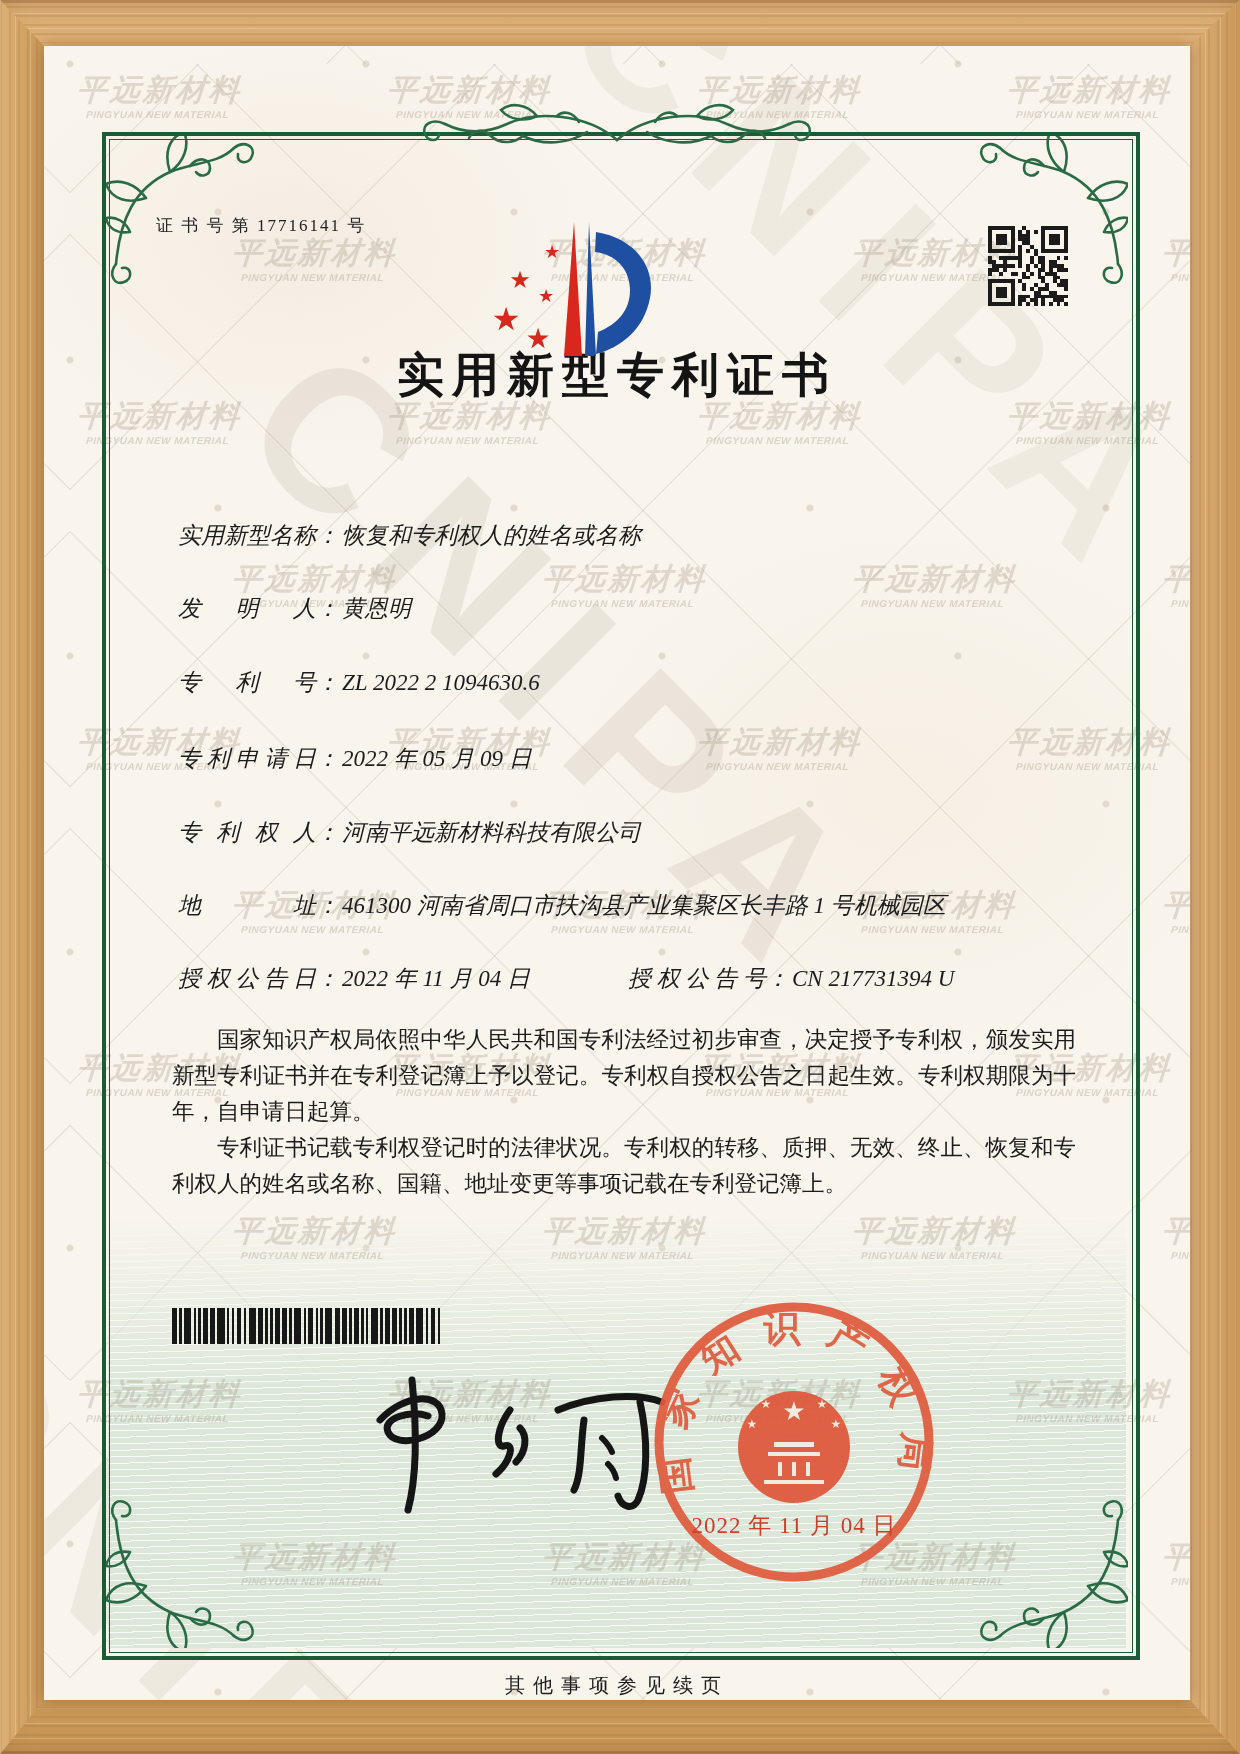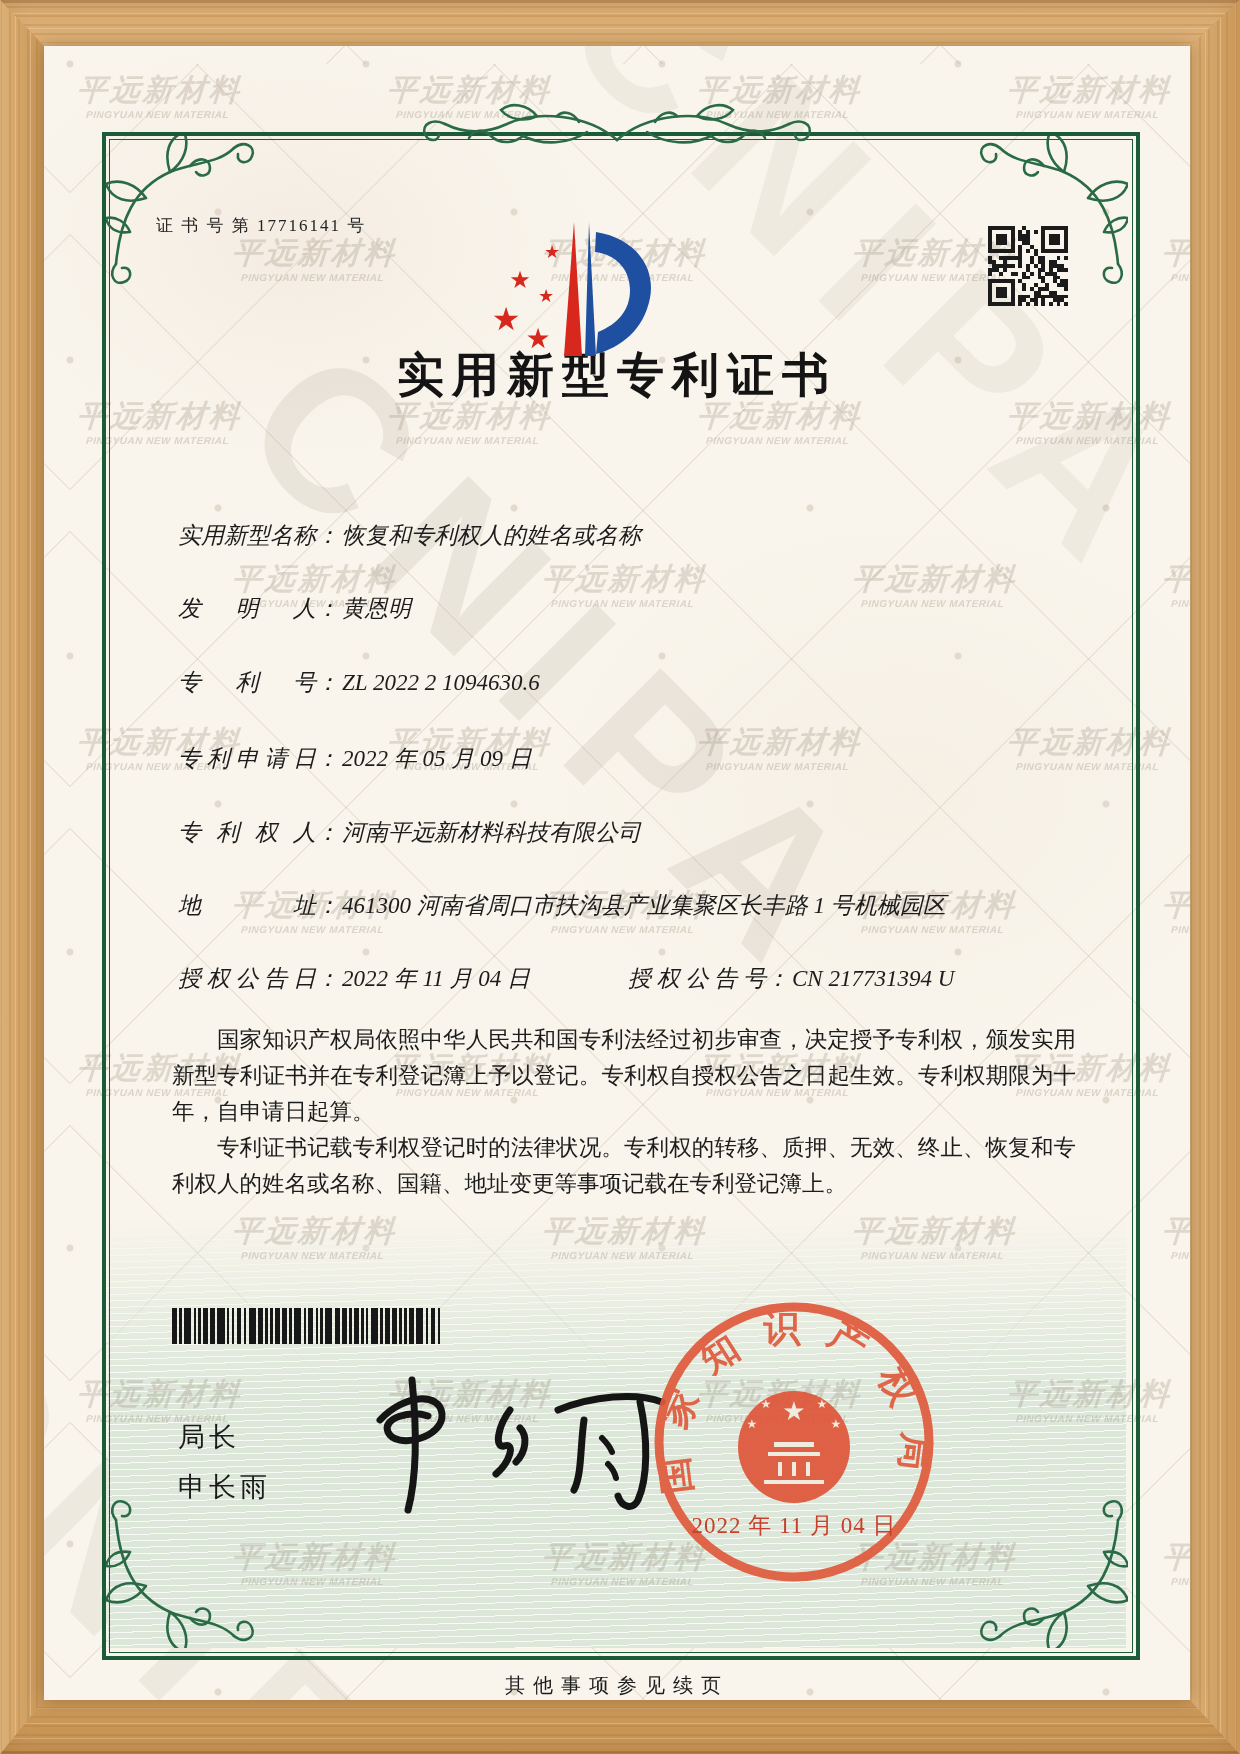--- a/index.html
+++ b/index.html
@@ -875,24 +875,20 @@
           <div class="bar" style="width: 4.8px;"></div>
           <div class="bar" style="width: 2.4px;"></div>
           <div class="bar" style="width: 2.4px;"></div>
           <div class="bar" style="width: 4.8px;"></div>
           <div class="bar" style="width: 7.2px;"></div>
           <div class="bar" style="width: 2.4px;"></div>
           <div class="bar" style="width: 4.8px;"></div>
           <div class="bar" style="width: 2.4px;"></div>
         </div>
 
-      <div class="abs bureau">
-        <div>局长</div>
-        <div>申长雨</div>
-      </div>
 
       <svg class="abs signature" width="370" height="140" viewBox="0 0 370 140">
         <g fill="none" stroke="#151515" stroke-width="7" stroke-linecap="round" stroke-linejoin="round">
           <path d="M 36,44 C 60,18 96,16 98,38 C 100,62 52,74 44,56 C 38,42 66,34 84,40"></path>
           <path d="M 68,4 C 72,44 74,96 64,134"></path>
           <path d="M 166,34 C 154,50 150,72 160,70 C 172,66 166,86 152,98"></path>
           <path d="M 176,52 C 184,60 182,76 172,86"></path>
           <path d="M 214,34 C 248,20 292,16 318,26"></path>
           <path d="M 240,44 C 236,72 238,98 230,114"></path>
           <path d="M 296,26 C 304,62 304,102 294,124 C 289,134 278,132 274,120"></path>

